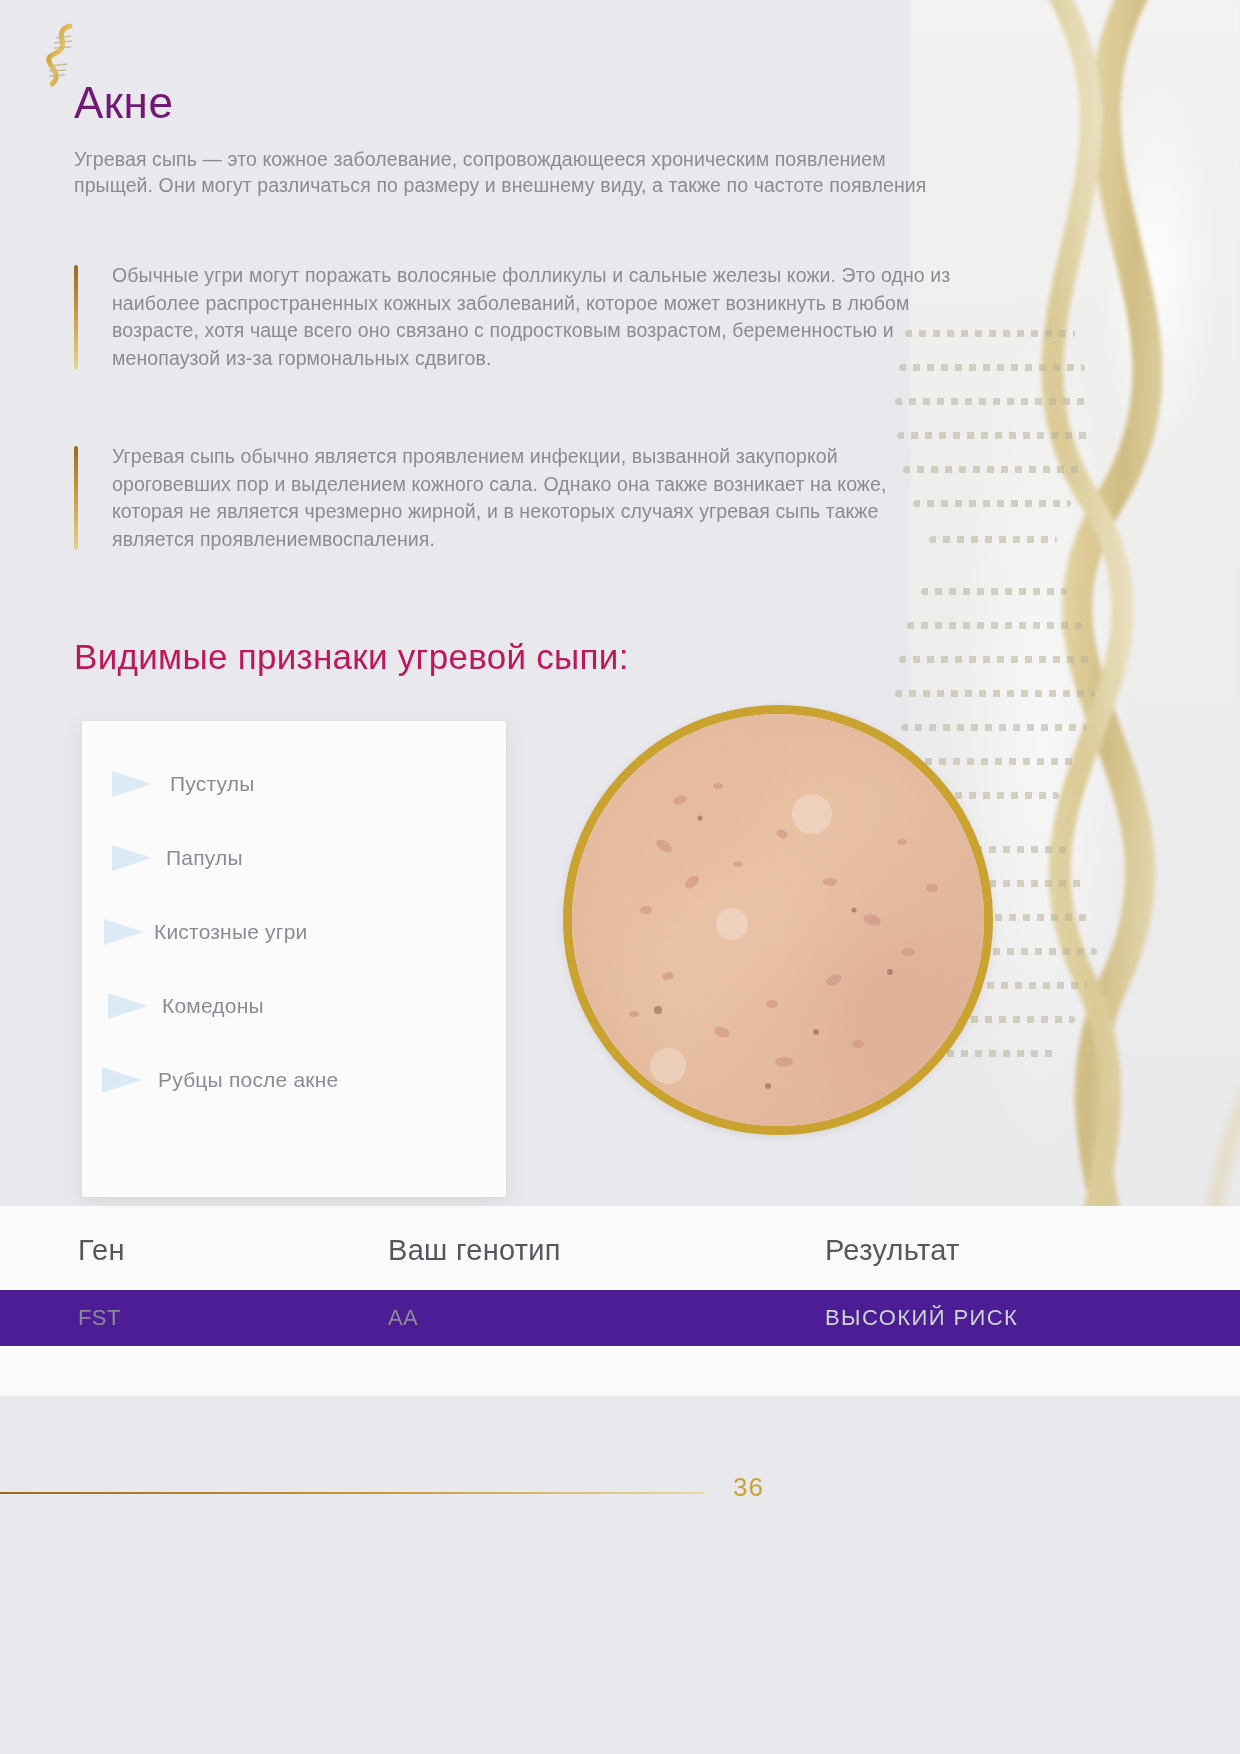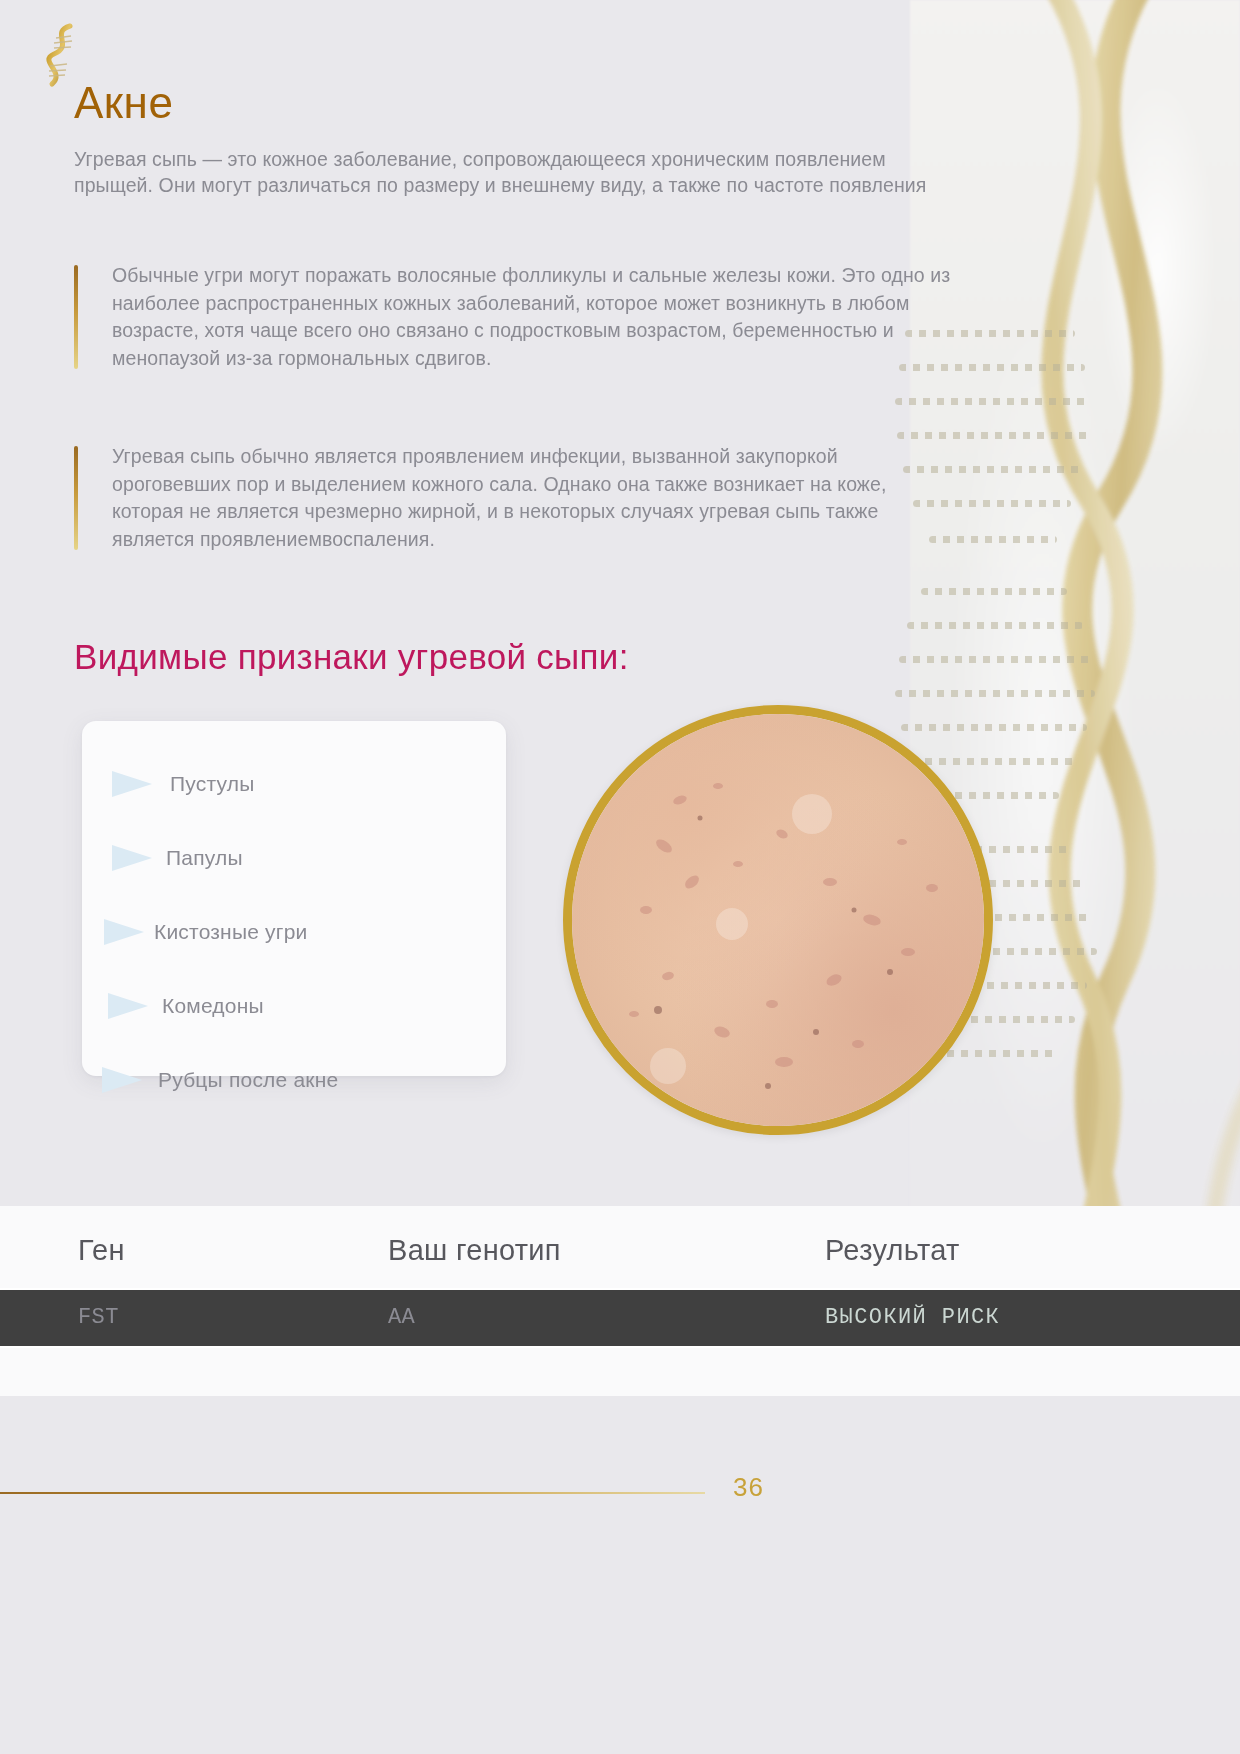--- a/index.html
+++ b/index.html
@@ -29,21 +29,21 @@
     filter: blur(.4px);
   }
 
   
   .page { position:relative; z-index:3; width:1240px; height:1754px; }
 
   .logo { position:absolute; left:40px; top:22px; width:46px; height:68px; }
 
   h1.title {
     position:absolute; left:74px; top:78px;
-    font-size:44px; font-weight:300; letter-spacing:.5px; color:#a16207;
+    font-size:44px; font-weight:300; letter-spacing:.5px; color:#701a75;
   }
 
   .intro {
     position:absolute; left:74px; top:146px; width:890px;
     font-size:19.5px; font-weight:300; line-height:26px; color:#8b8b93;
     letter-spacing:.1px;
   }
 
   .quote { position:absolute; left:74px; width:880px; }
   .quote .bar {
@@ -59,22 +59,22 @@
   #quote1 { top:262px; }
   #quote2 { top:443px; }
 
   h2.subtitle {
     position:absolute; left:74px; top:637px;
     font-size:35px; font-weight:300; color:#be185d; letter-spacing:.3px;
   }
 
   
   .card {
-    position:absolute; left:82px; top:721px; width:424px; height:355px;
-    background:#fbfbfc; border-radius:14px;
+    position:absolute; left:82px; top:721px; width:424px; height:476px;
+    background:#fbfbfc; border-radius:2px;
     box-shadow:0 6px 22px rgba(90,90,110,.10), 0 1px 3px rgba(90,90,110,.07);
   }
   .card ul { list-style:none; padding:26px 0 0 28px; }
   .card li {
     display:flex; align-items:center; height:74px;
     font-size:21px; font-weight:300; color:#8b8b93; letter-spacing:.2px;
   }
   .card li .tri {
     width:44px; height:30px; margin-right:16px; flex:0 0 44px;
     display:block;
@@ -101,22 +101,22 @@
   }
   .photo .grain { position:absolute; inset:0; opacity:.95; }
 
   
   .table-wrap { position:absolute; left:0; top:1206px; width:1240px; }
   .t-head {
     background:#fafafb; height:82px; position:relative;
   }
   .t-head .c { position:absolute; top:28px; font-size:29px; font-weight:300; color:#57575d; letter-spacing:.3px; }
   .t-row {
-    background:#404040; height:60px; position:relative;
-    border-top:2px solid #ffffff; border-bottom:2px solid #ffffff;font-family:Liberation Mono, monospace;
+    background:#4c1d95; height:60px; position:relative;
+    border-top:2px solid #ffffff; border-bottom:2px solid #ffffff;
   }
   .t-row .c { position:absolute; top:15px; font-size:22px; font-weight:300; color:#8b8b93; letter-spacing:.4px; }
   .t-row .c.res { color:#cbd7d2; letter-spacing:1.4px; }
   .t-foot { background:#fafafb; height:48px; }
   .col1 { left:78px; }
   .col2 { left:388px; }
   .col3 { left:790px;margin-left:35px; }
 
   
   .foot-rule {

